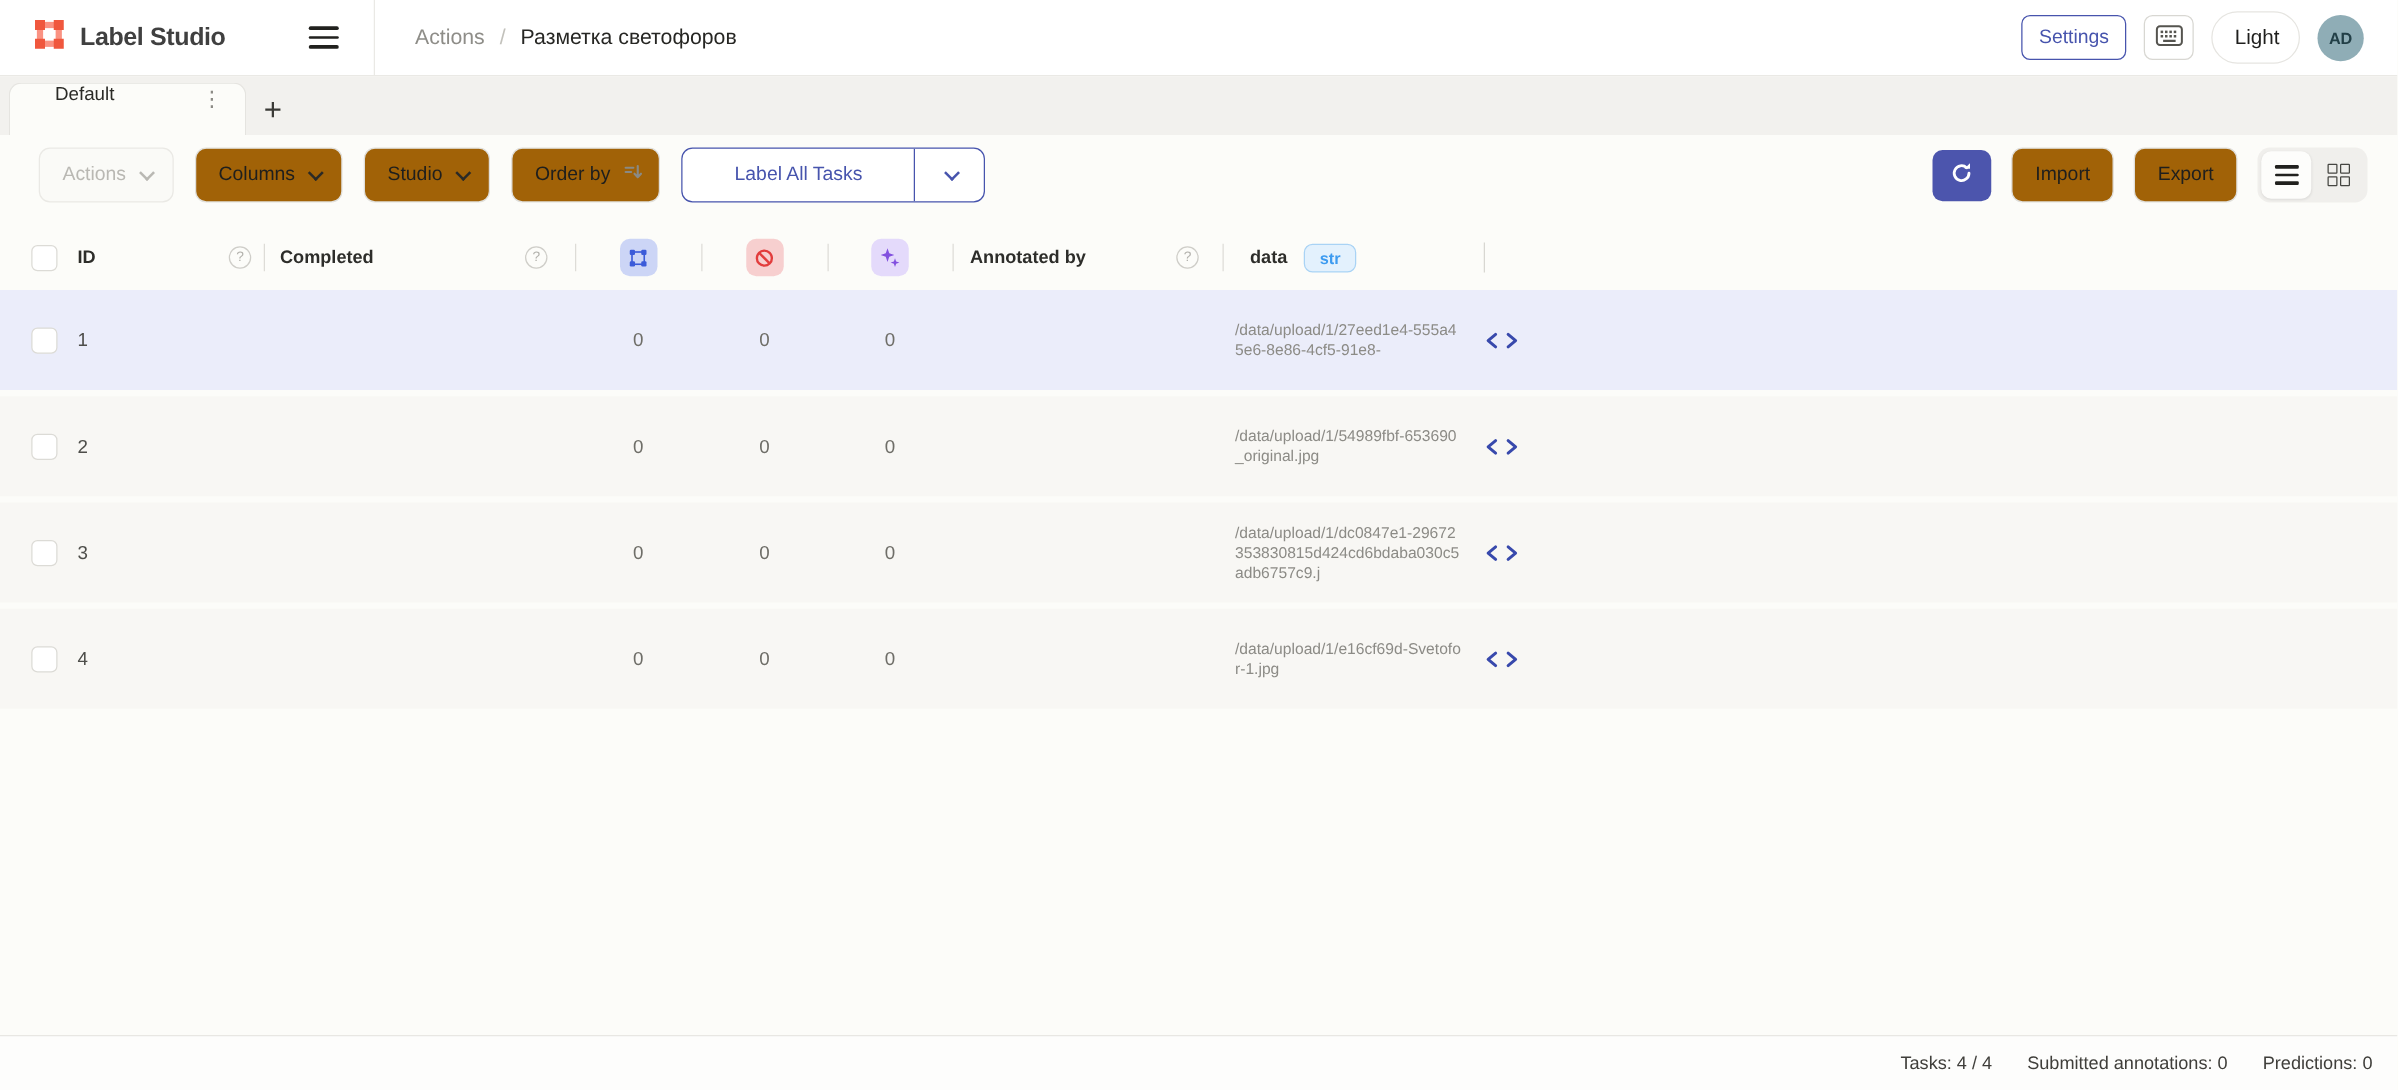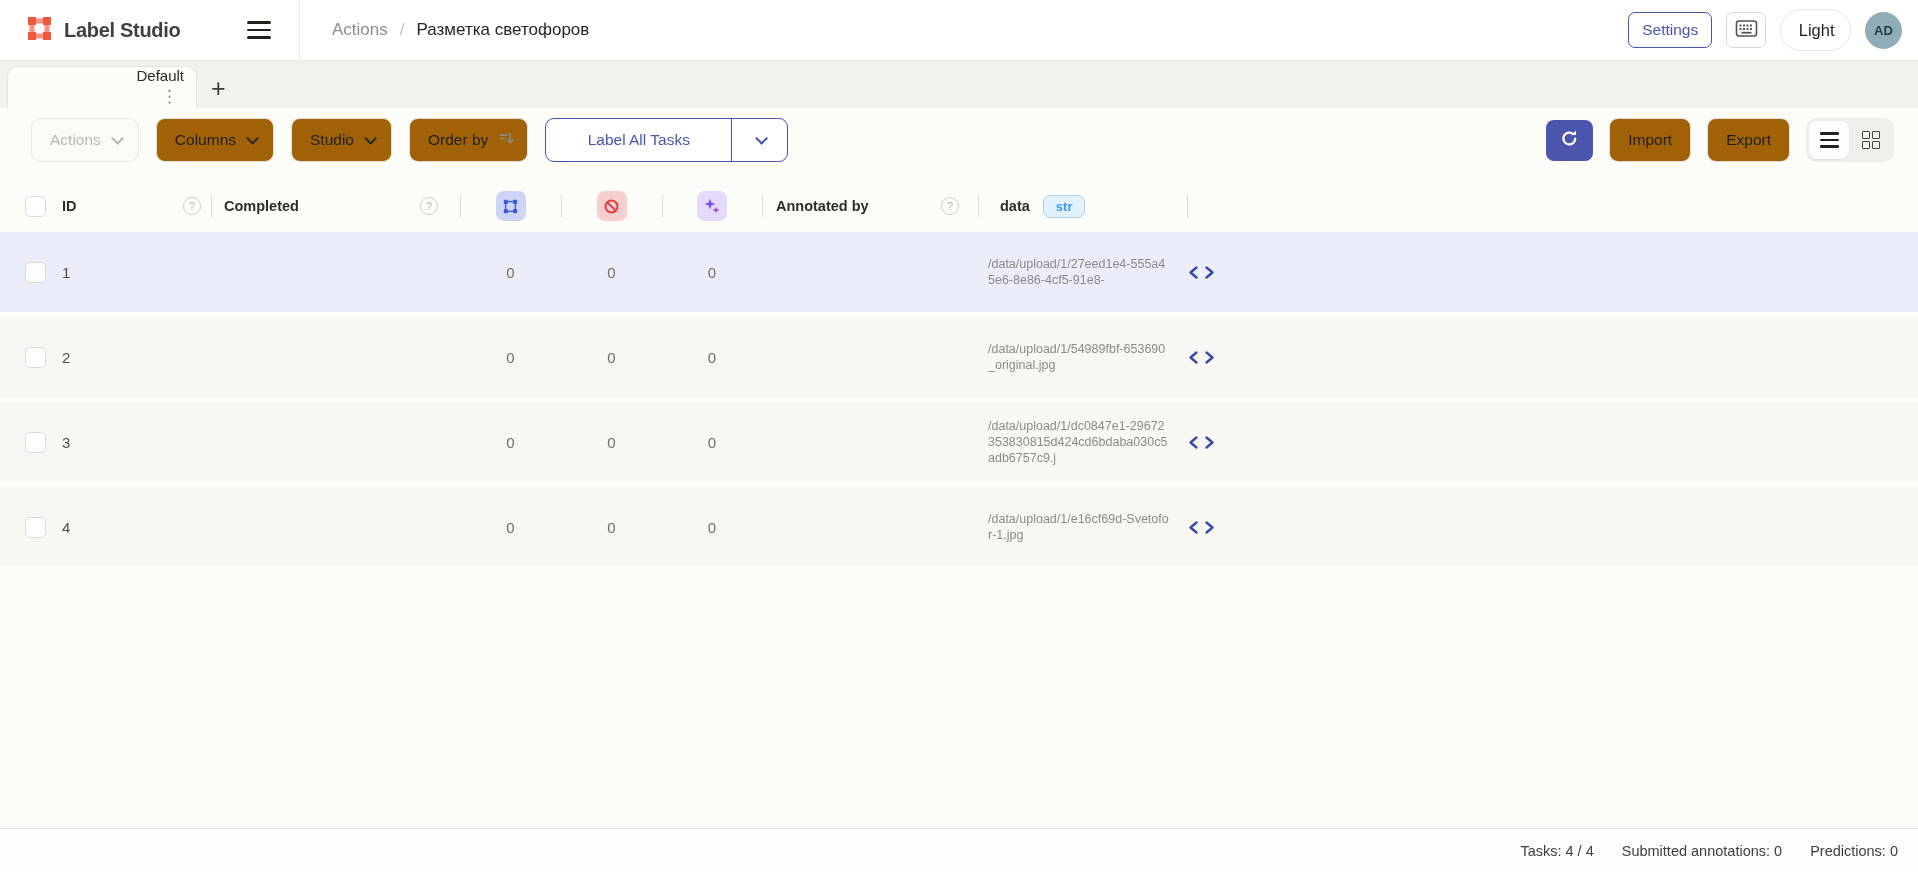--- a/index.html
+++ b/index.html
@@ -12,32 +12,32 @@
   .topbar { height:61px; background:#ffffff; border-bottom:1px solid #eae9e5; display:flex; align-items:stretch; flex-shrink:0; }
   .topbar-left { width:300px; display:flex; align-items:center; padding-left:25px; border-right:1px solid #eae9e5; justify-content:space-between; }
   .logo { display:flex; align-items:center; gap:10px; }
   .logo-text { font-size:20px; font-weight:700; letter-spacing:-0.3px; color:#404040; }
   .hamburger-btn { background:none; border:none; cursor:pointer; padding:6px; margin-right:22px; display:flex; flex-direction:column; gap:5px; }
   .hamburger-btn i { display:block; width:24px; height:2.5px; background:#21211e; border-radius:2px; }
   .breadcrumb { display:flex; align-items:center; gap:12px; padding-left:32px; font-size:17px; }
   .crumb-parent { color:#8e8d88; }
   .crumb-sep { color:#c2c1bb; }
   .crumb-current { color:#26262	3; color:#262623; }
-  .topbar-right { margin-left:auto; display:flex; align-items:center; gap:14px; padding-right:16px; }
+  .topbar-right { margin-left:auto; display:flex; align-items:center; gap:14px; padding-right:27px; }
   .settings-btn { height:36px; padding:0 13px; background:#fff; border:1.5px solid #4754ad; border-radius:7px; color:#4754ad; font-size:15.5px; cursor:pointer; font-family:inherit; }
   .kbd-btn { height:36px; width:40px; background:#fff; border:1px solid #d8d7d2; border-radius:7px; display:flex; align-items:center; justify-content:center; cursor:pointer; }
   .theme-pill { height:42px; background:#fff; border:1px solid #e6e5e1; border-radius:21px; display:flex; align-items:center; gap:11px; padding:0 8px 0 10px; cursor:pointer;flex-direction:column; }
   .theme-dot { width:19px; height:19px; border-radius:50%; background:#f6a41f; }
   .theme-label { font-size:16.5px; color:#1f1f1d; }
   .beta-badge { background:#f3d4ee; color:#4b2050; font-size:13px; padding:5px 12px; border-radius:13px;margin-top:46px; }
   .avatar { width:37px; height:37px; border-radius:50%; background:#8fadb6; color:#223f47; font-size:13px; font-weight:700; display:flex; align-items:center; justify-content:center; cursor:pointer; }
 
   
   .tabstrip { height:47px; background:#f2f1ee; display:flex; align-items:flex-end; flex-shrink:0; }
-  .tab { width:190px; height:42px; margin-left:7px; background:#fcfcf9; border:1px solid #e5e4e0; border-bottom:none; border-radius:10px 10px 0 0; display:flex; align-items:flex-end; justify-content:space-between; padding:0 12px 0 14px; cursor:pointer;flex-direction:column; }
+  .tab { width:190px; height:42px; margin-left:7px; background:#fcfcf9; border:1px solid #e5e4e0; border-bottom:none; border-radius:10px 10px 0 0; display:flex; align-items:flex-start; justify-content:space-between; padding:0 12px 0 36px; cursor:pointer; }
   .tab-label { font-size:15px; color:#2a2a26; }
   .kebab { color:#8b8a85; font-size:17px; letter-spacing:0; padding:2px 6px; cursor:pointer; background:none; border:none; }
   .add-tab { background:none; border:none; font-size:25px; font-weight:400; color:#3a3a36; margin:0 0 7px 14px; cursor:pointer; line-height:1; }
 
   
   .content { flex:1; background:#fcfcf9; display:flex; flex-direction:column; overflow:hidden; }
 
   .toolbar { margin-top:10px; height:44px; display:flex; align-items:center; padding:0 24px 0 31px; flex-shrink:0; }
   .tb-left { display:flex; align-items:center; gap:17px; }
   .tb-right { margin-left:auto; display:flex; align-items:center; gap:16px; }

